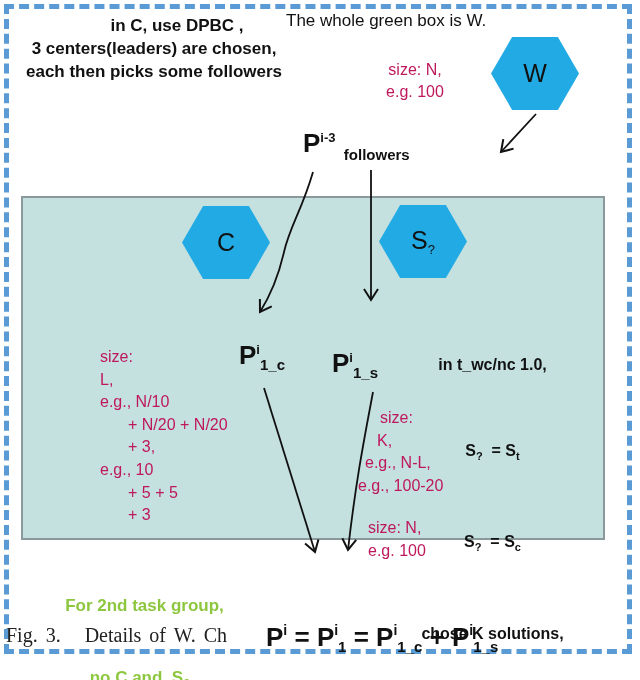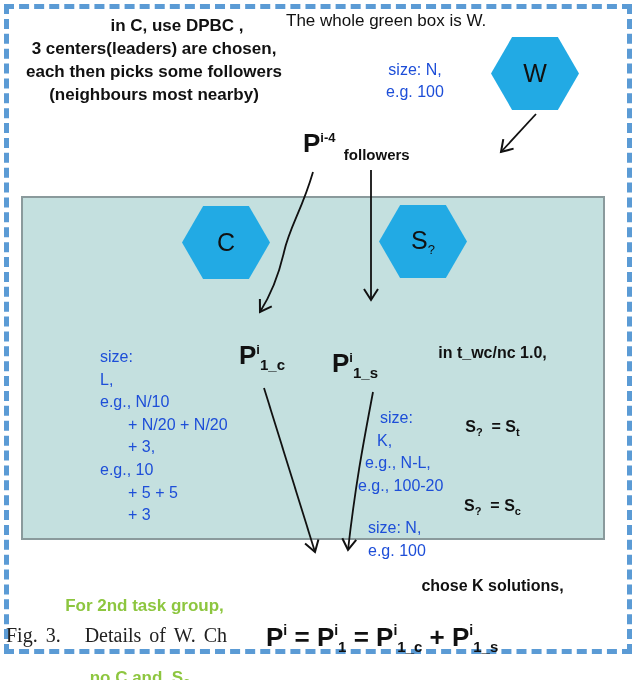--- a/index.html
+++ b/index.html
@@ -5,21 +5,21 @@
   html,body{margin:0;padding:0;background:#fff;}
   #fig{position:relative;width:640px;height:680px;background:#fff;overflow:hidden;
        font-family:"Liberation Sans",sans-serif;color:#111;}
   .abs{position:absolute;}
   #dashed-border{left:4px;top:4px;width:618px;height:640px;border:5px dashed #5b9bd5;}
   
   #top-left-note{left:8px;top:14px;width:292px;text-align:center;font-weight:bold;
       font-size:17px;line-height:23px;}
   #top-left-note .l1{padding-left:46px;}
   #top-note{left:286px;top:11px;font-size:17px;}
-  .red{color:#1d4ed8;}
+  .red{color:#be185d;}
   #size-n-top{left:365px;top:59px;width:100px;text-align:center;font-size:16px;line-height:22px;}
   #left-red{left:100px;top:346px;font-size:16px;line-height:22.6px;}
   #left-red .ind{padding-left:28px;}
   #mid-red{left:358px;top:407px;font-size:16px;line-height:22.5px;}
   #mid-red .i22{padding-left:22px;}
   #mid-red .i19{padding-left:19px;}
   #mid-red .i7{padding-left:7px;}
   #bottom-red{left:368px;top:516px;font-size:16px;line-height:23px;}
   #right-black{left:385px;top:291px;width:215px;text-align:center;font-weight:bold;
       font-size:16px;line-height:24.8px;white-space:pre;}
@@ -41,21 +41,21 @@
   .ptok .sup{font-size:13px;vertical-align:10px;letter-spacing:0;}
   .ptok .sub{font-size:15px;vertical-align:-6px;}
   #p-prev{left:303px;top:128px;}
   #p-prev .off{font-size:15px;vertical-align:-8px;}
   #p1c{left:239px;top:340px;}
   #p1s{left:332px;top:348px;}
   #equation{left:266px;top:574px;font-weight:bold;white-space:pre;margin-top:48px;}
   #equation .base{font-size:26px;}
   #equation .sup{font-size:14px;vertical-align:11px;}
   #equation .sub{font-size:15px;vertical-align:-6px;}
-  .sline{white-space:pre;}
+  .sline{white-space:pre;margin-top:12px;}
   .s-sub{font-size:11px;vertical-align:-4px;}
   
   .caption{font-family:"Liberation Serif",serif;font-size:20px;color:#222;white-space:pre;
       word-spacing:3px;}
   #caption-left{left:6px;top:624px;}
   #caption-right{left:332px;top:658px;}
   .caption .csup{font-size:12px;vertical-align:6px;}
   #arrows{left:0;top:0;pointer-events:none;}
 </style>
 </head>
@@ -77,41 +77,40 @@
     <path d="M313,172 C302,210 290,226 284,252 C279,274 270,296 260,312" fill="none" stroke="#111" stroke-width="1.8" marker-end="url(#ah)"></path>
     <path d="M371,170 L371,300" fill="none" stroke="#111" stroke-width="1.8" marker-end="url(#ah)"></path>
     <path d="M264,388 L315,552" fill="none" stroke="#111" stroke-width="1.8" marker-end="url(#ah)"></path>
     <path d="M373,392 C364,440 356,480 348,550" fill="none" stroke="#111" stroke-width="1.8" marker-end="url(#ah)"></path>
   </svg>
 
   <div id="top-left-note" class="abs">
     <div class="l1">in C, use DPBC ,</div>
     <div>3 centers(leaders) are chosen,</div>
     <div>each then picks some followers</div>
-    <div>(neighbours most nearby)</div>
   </div>
 
   <div id="top-note" class="abs">The whole green box is W.</div>
 
   <div id="size-n-top" class="abs red">
     <div>size: N,</div>
     <div>e.g. 100</div>
   </div>
 
   <div class="hex" style="left:491px;top:37px;">
     <span class="lbl">W</span>
   </div>
   <div class="hex" style="left:182px;top:206px;">
     <span class="lbl">C</span>
   </div>
   <div class="hex" style="left:379px;top:205px;">
     <span class="lbl"><span>S</span><span class="sub">?</span></span>
   </div>
 
-  <div id="p-prev" class="abs ptok"><span class="base">P</span><span class="sup">i-4</span><span class="off">  </span><span class="off">followers</span></div>
+  <div id="p-prev" class="abs ptok"><span class="base">P</span><span class="sup">i-3</span><span class="off">  </span><span class="off">followers</span></div>
 
   <div id="left-red" class="abs red">
     <div>size:</div>
     <div>L,</div>
     <div>e.g., N/10</div>
     <div class="ind">+ N/20 + N/20</div>
     <div class="ind">+ 3,</div>
     <div>e.g., 10</div>
     <div class="ind">+ 5 + 5</div>
     <div class="ind">+ 3</div>

